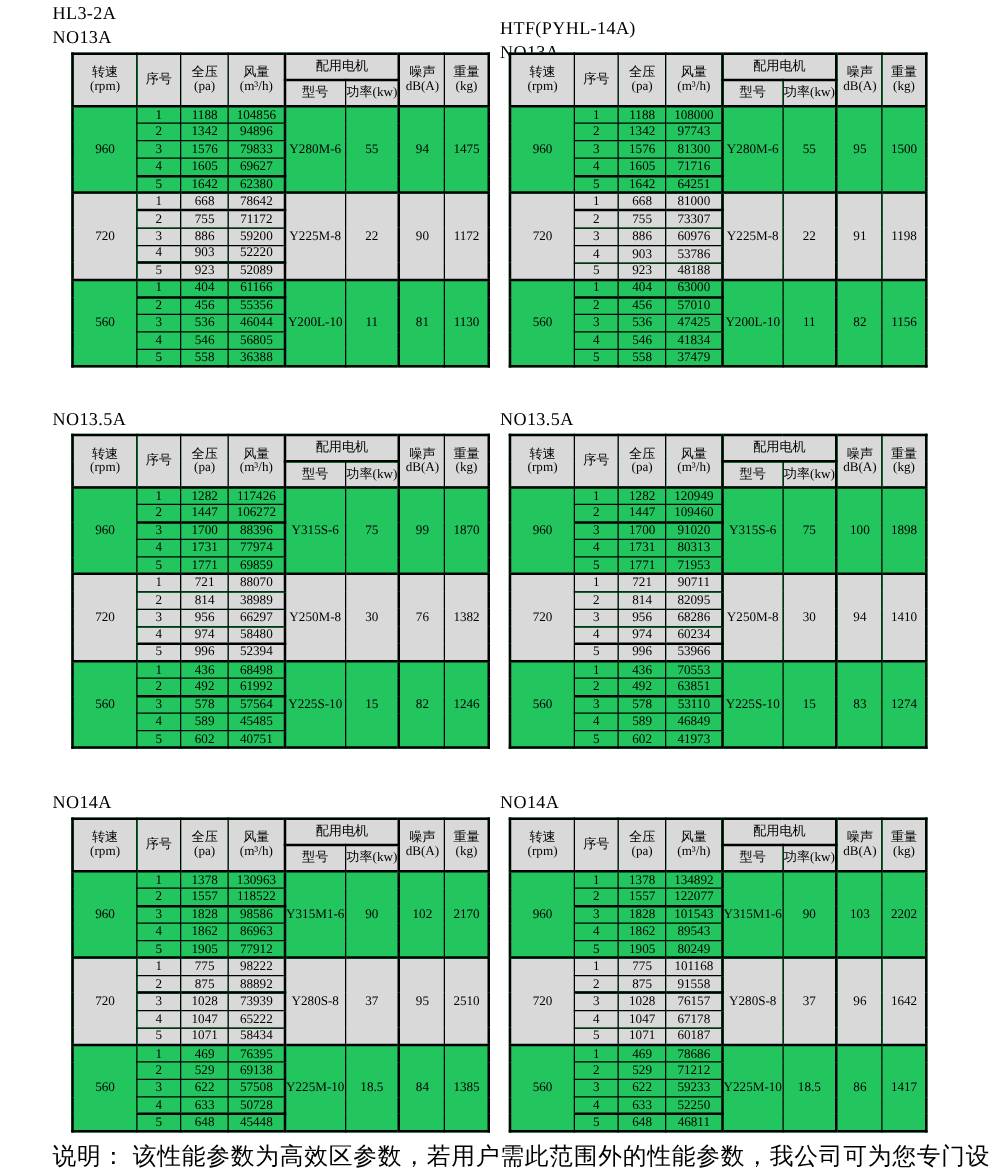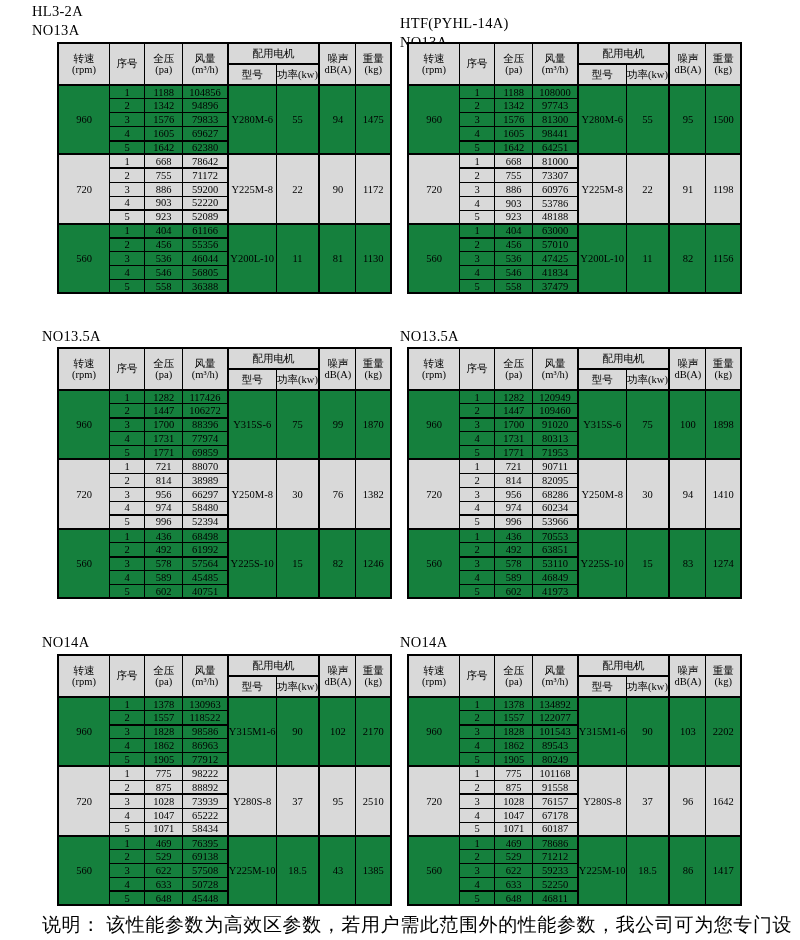--- a/index.html
+++ b/index.html
@@ -1,34 +1,34 @@
 <!DOCTYPE html>
 <html style="--shade: #d9d9d9;"><head>
 <meta charset="utf-8">
 <style>
   html,body{margin:0;padding:0;width:800px;height:940px;background:#fff;overflow:hidden;}
   body{position:relative;font-family:"Liberation Serif","DejaVu Serif",serif;color:#000;}
   .title-block{position:absolute;font-size:14.5px;line-height:19px;letter-spacing:.3px;}
-  .spec-table{position:absolute;border-collapse:collapse;table-layout:fixed;width:335px;background:#15803d;border:2px solid #000;}
+  .spec-table{position:absolute;border-collapse:collapse;table-layout:fixed;width:335px;background:#22c55e;border:2px solid #000;}
   .spec-table th,.spec-table td{border:1px solid #000;text-align:center;vertical-align:middle;padding:0;font-size:10.5px;line-height:1.05;font-weight:normal;white-space:nowrap;overflow:hidden;}
   .spec-table thead tr{height:21px;}
   .spec-table tbody tr{height:13.9px;}
   .spec-table thead{border-bottom:2px solid #000;}
   .spec-table thead th{background:var(--shade,#d9d9d9);}
   .spec-table tr.shaded td{background:var(--shade,#d9d9d9);}
   .vthick{border-right-width:2px !important;}
   .hb{border-bottom-width:2px !important;}
   .hthick{border-bottom-width:2px !important;}
   .spec-table tbody tr.gstart td{border-top-width:2px;}
   .note{position:absolute;left:42px;top:912px;font-size:19px;letter-spacing:.6px;}
 </style>
 </head>
 <body>
 
-<div class="title-block" style="left:32px;top:2px;">
+<div class="title-block" style="left:42px;top:2px;">
   <div>HL3-2A</div>
   <div>NO13A</div>
 </div>
 <div class="title-block" style="left:400px;top:14px;">
   <div>HTF(PYHL-14A)</div>
   <div>NO13A</div>
 </div>
 <div class="title-block" style="left:42px;top:327px;">NO13.5A</div>
 <div class="title-block" style="left:400px;top:327px;">NO13.5A</div>
 <div class="title-block" style="left:42px;top:633px;">NO14A</div>
@@ -196,21 +196,21 @@
         <td class="vthick">97743</td>
       </tr>
       <tr class="">
         <td class="">3</td>
         <td class="">1576</td>
         <td class="vthick">81300</td>
       </tr>
       <tr class="">
         <td class=" hb">4</td>
         <td class=" hb">1605</td>
-        <td class="vthick hb">98441</td>
+        <td class="vthick hb">71716</td>
       </tr>
       <tr class="">
         <td class="">5</td>
         <td class="">1642</td>
         <td class="vthick">64251</td>
       </tr>
       <tr class="shaded gstart">
         <td rowspan="5">720</td>
         <td class=" hb">1</td>
         <td class=" hb">668</td>
@@ -597,21 +597,21 @@
         <td class="">1071</td>
         <td class="vthick">58434</td>
       </tr>
       <tr class="gstart">
         <td rowspan="5">560</td>
         <td class="">1</td>
         <td class="">469</td>
         <td class="vthick">76395</td>
         <td rowspan="5">Y225M-10</td>
         <td rowspan="5" class="vthick">18.5</td>
-        <td rowspan="5">43</td>
+        <td rowspan="5">84</td>
         <td rowspan="5">1385</td>
       </tr>
       <tr class="">
         <td class="">2</td>
         <td class="">529</td>
         <td class="vthick">69138</td>
       </tr>
       <tr class="">
         <td class="">3</td>
         <td class="">622</td>

